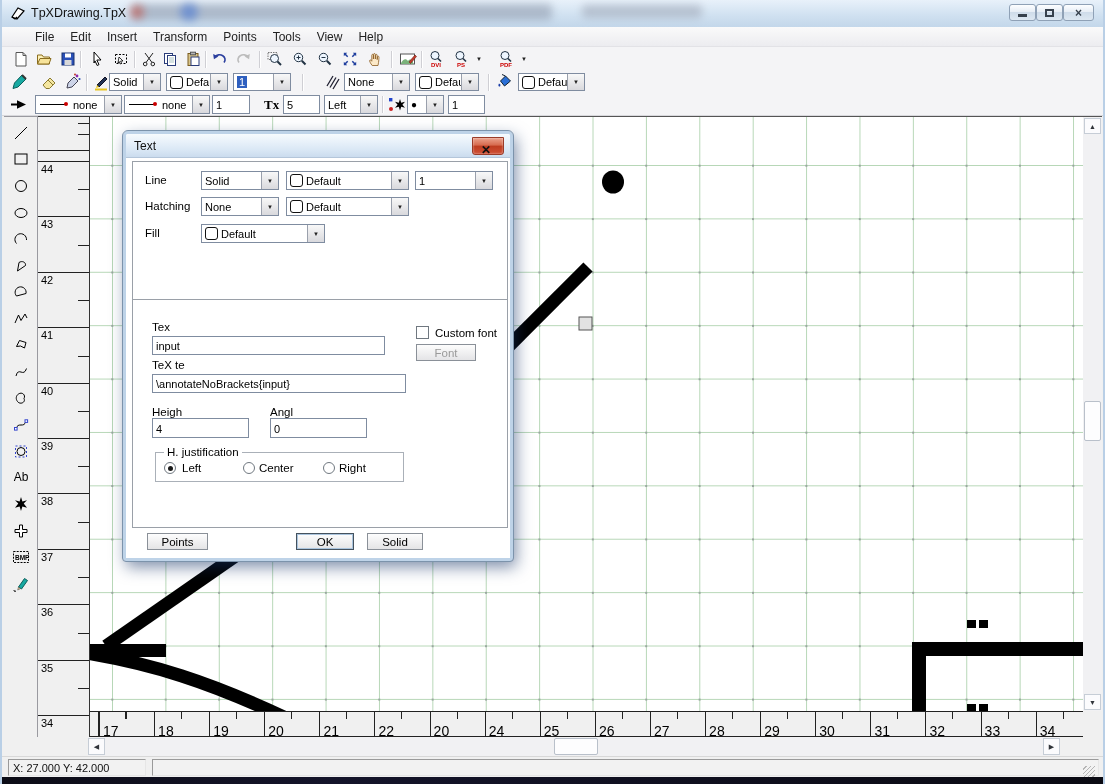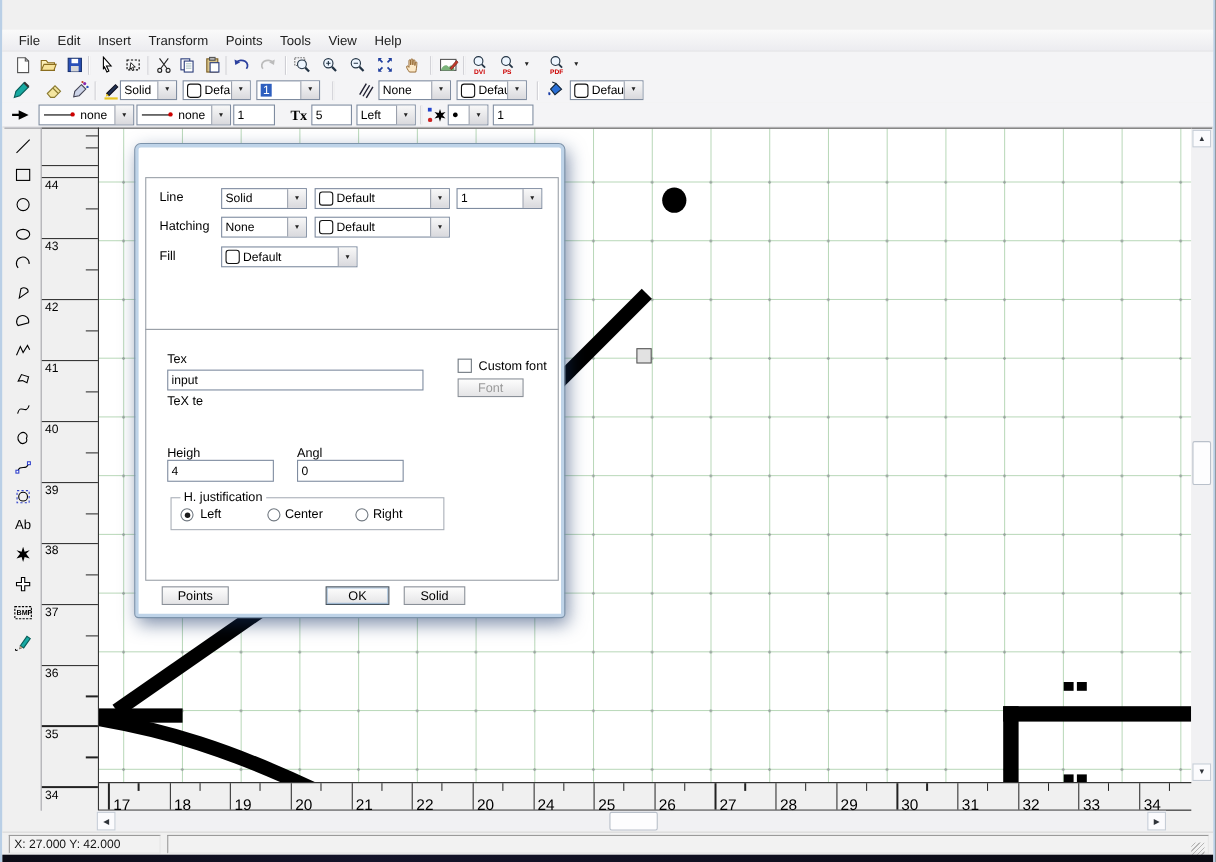--- a/index.html
+++ b/index.html
@@ -10,21 +10,21 @@
   
   .titlebar{left:0;top:0;width:100%;height:27px;
     background:linear-gradient(#e8f1fa,#cfe0f0 60%,#c3d7ea);border-bottom:1px solid #a8bed2;}
   .blob{filter:blur(4px);opacity:.55;border-radius:4px;}
   .apptitle{left:29px;top:6px;font-size:12.5px;color:#111;}
   .winbtn{top:4px;height:15px;border:1px solid #8fa1b6;border-radius:3px;
     background:linear-gradient(#fdfeff,#e7eef6 45%,#cfdcea 50%,#dde8f2);
     display:flex;align-items:center;justify-content:center;color:#37414d;cursor:pointer;}
   
   .menubar{left:0;top:27px;width:100%;height:20px;background:linear-gradient(#fafafa,#ececf0);
-    display:flex;align-items:center;padding-left:7px;box-sizing:border-box;border-bottom:1px solid #e2e2e6;}
+    display:flex;align-items:center;padding-left:25px;box-sizing:border-box;border-bottom:1px solid #e2e2e6;}
   .menuitem{padding:2px 8px;font-size:12px;color:#222;}
   .tbrow{left:0;width:100%;background:#f4f4f6;}
   .tbtn{height:20px;width:21px;display:inline-flex;align-items:center;justify-content:center;}
   .sep{width:1px;background:#cfcfd4;border-right:1px solid #fff;}
   .combo{background:#fff;border:1px solid #7f8ca0;display:flex;align-items:center;
     font-size:11px;color:#000;box-sizing:border-box;}
   .combo .ctext{padding-left:3px;white-space:nowrap;overflow:hidden;flex:1;}
   .cbtn{width:16px;align-self:stretch;background:linear-gradient(#f8f8f8,#d9d9dd);
     border-left:1px solid #9aa0ac;display:flex;align-items:center;justify-content:center;
     font-size:6px;color:#222;flex:none;}
@@ -104,20 +104,40 @@
     display:flex;align-items:center;justify-content:center;box-sizing:border-box;}
   .dbtn.def{border:1px solid #45525e;box-shadow:0 0 0 1px #aac4dd inset;}
   .dbtn.disabled{color:#9a9a9a;}
   svg{display:block;}
 </style>
 </head>
 <body>
 
 <div id="screen">
 
+  <div class="abs titlebar">
+    <div class="abs blob" style="left:130px;top:4px;width:420px;height:16px;background:#8a95a8;"></div>
+    <div class="abs blob" style="left:178px;top:3px;width:18px;height:18px;background:#3d6fd2;border-radius:50%;"></div>
+    <div class="abs blob" style="left:128px;top:5px;width:14px;height:14px;background:#c23b2c;border-radius:50%;"></div>
+    <div class="abs blob" style="left:580px;top:5px;width:120px;height:13px;background:#9aa2b2;"></div>
+    <svg class="abs" style="left:8px;top:5px;" width="17" height="17" viewBox="0 0 17 17">
+      <path d="M2 12L8 3l6 3-7 8z" fill="#fff" stroke="#000" stroke-width="1.2"></path>
+      <path d="M2 12l3 2 2-2" fill="none" stroke="#000" stroke-width="1.2"></path>
+    </svg>
+    <span class="abs apptitle">TpXDrawing.TpX</span>
+    <div class="abs winbtn" style="left:1007px;width:25px;">
+        <span style="display:block;width:9px;height:3px;background:#37414d;margin-top:6px;"></span>
+      </div>
+    <div class="abs winbtn" style="left:1034px;width:25px;">
+        <span style="display:block;width:9px;height:8px;border:2px solid #37414d;box-sizing:border-box;"></span>
+      </div>
+    <div class="abs winbtn" style="left:1061px;width:29px;font-size:12px;font-weight:bold;">
+        <span>×</span>
+      </div>
+  </div>
 
   <div class="abs menubar">
     <span class="menuitem">File</span>
     <span class="menuitem">Edit</span>
     <span class="menuitem">Insert</span>
     <span class="menuitem">Transform</span>
     <span class="menuitem">Points</span>
     <span class="menuitem">Tools</span>
     <span class="menuitem">View</span>
     <span class="menuitem">Help</span>
@@ -546,20 +566,26 @@
 
   <div class="abs statusbar">
     <div class="spanel" style="left:6px;width:138px;">X: 27.000 Y: 42.000</div>
     <div class="spanel" style="left:150px;width:947px;">
         <div class="grip"></div>
       </div>
   </div>
   <div class="abs darkstrip"></div>
 
   <div class="abs dialog">
+    <div class="dtitle">
+      <span>Text</span>
+      <div class="dclose">
+          <span>✕</span>
+        </div>
+    </div>
     <div class="dframe" style="left:6px;top:27px;width:374px;height:137px;"></div>
     <span class="dlabel" style="left:19px;top:40px;">Line</span>
     <div class="combo" style="position:absolute;left:75px;top:37px;width:78px;height:19px;">
         <span class="ctext">Solid</span>
         <span class="cbtn">▼</span>
       </div>
     <div class="combo" style="position:absolute;left:160px;top:37px;width:123px;height:19px;">
         <span class="swatch"></span>
         <span class="ctext">Default</span>
         <span class="cbtn">▼</span>
@@ -585,20 +611,21 @@
         <span class="cbtn">▼</span>
       </div>
 
     <div class="dframe" style="left:6px;top:165px;width:374px;height:227px;"></div>
     <span class="dlabel" style="left:26px;top:187px;">Tex</span>
     <input class="edit" style="position: absolute; left: 26px; top: 202px; width: 233px; height: 19px;" value="input">
     <span class="checkbox" style="left:290px;top:192px;"></span>
     <span class="dlabel" style="left:309px;top:193px;">Custom font</span>
     <div class="dbtn disabled" style="left:290px;top:210px;width:60px;">Font</div>
     <span class="dlabel" style="left:26px;top:225px;">TeX te</span>
+    <input class="edit" style="position: absolute; left: 26px; top: 240px; width: 254px; height: 19px;" value="\annotateNoBrackets{input}">
     <span class="dlabel" style="left:26px;top:272px;">Heigh</span>
     <input class="edit" style="position: absolute; left: 26px; top: 284px; width: 97px; height: 20px;" value="4">
     <span class="dlabel" style="left:144px;top:272px;">Angl</span>
     <input class="edit" style="position: absolute; left: 144px; top: 284px; width: 97px; height: 20px;" value="0">
     <div class="groupbox" style="left:29px;top:318px;width:247px;height:28px;">
       <span class="grouplabel">H. justification</span>
       <span class="radio checked" style="left:8px;top:9px;"></span>
       <span class="dlabel" style="left:26px;top:9px;">Left</span>
       <span class="radio" style="left:87px;top:9px;"></span>
       <span class="dlabel" style="left:103px;top:9px;">Center</span>

